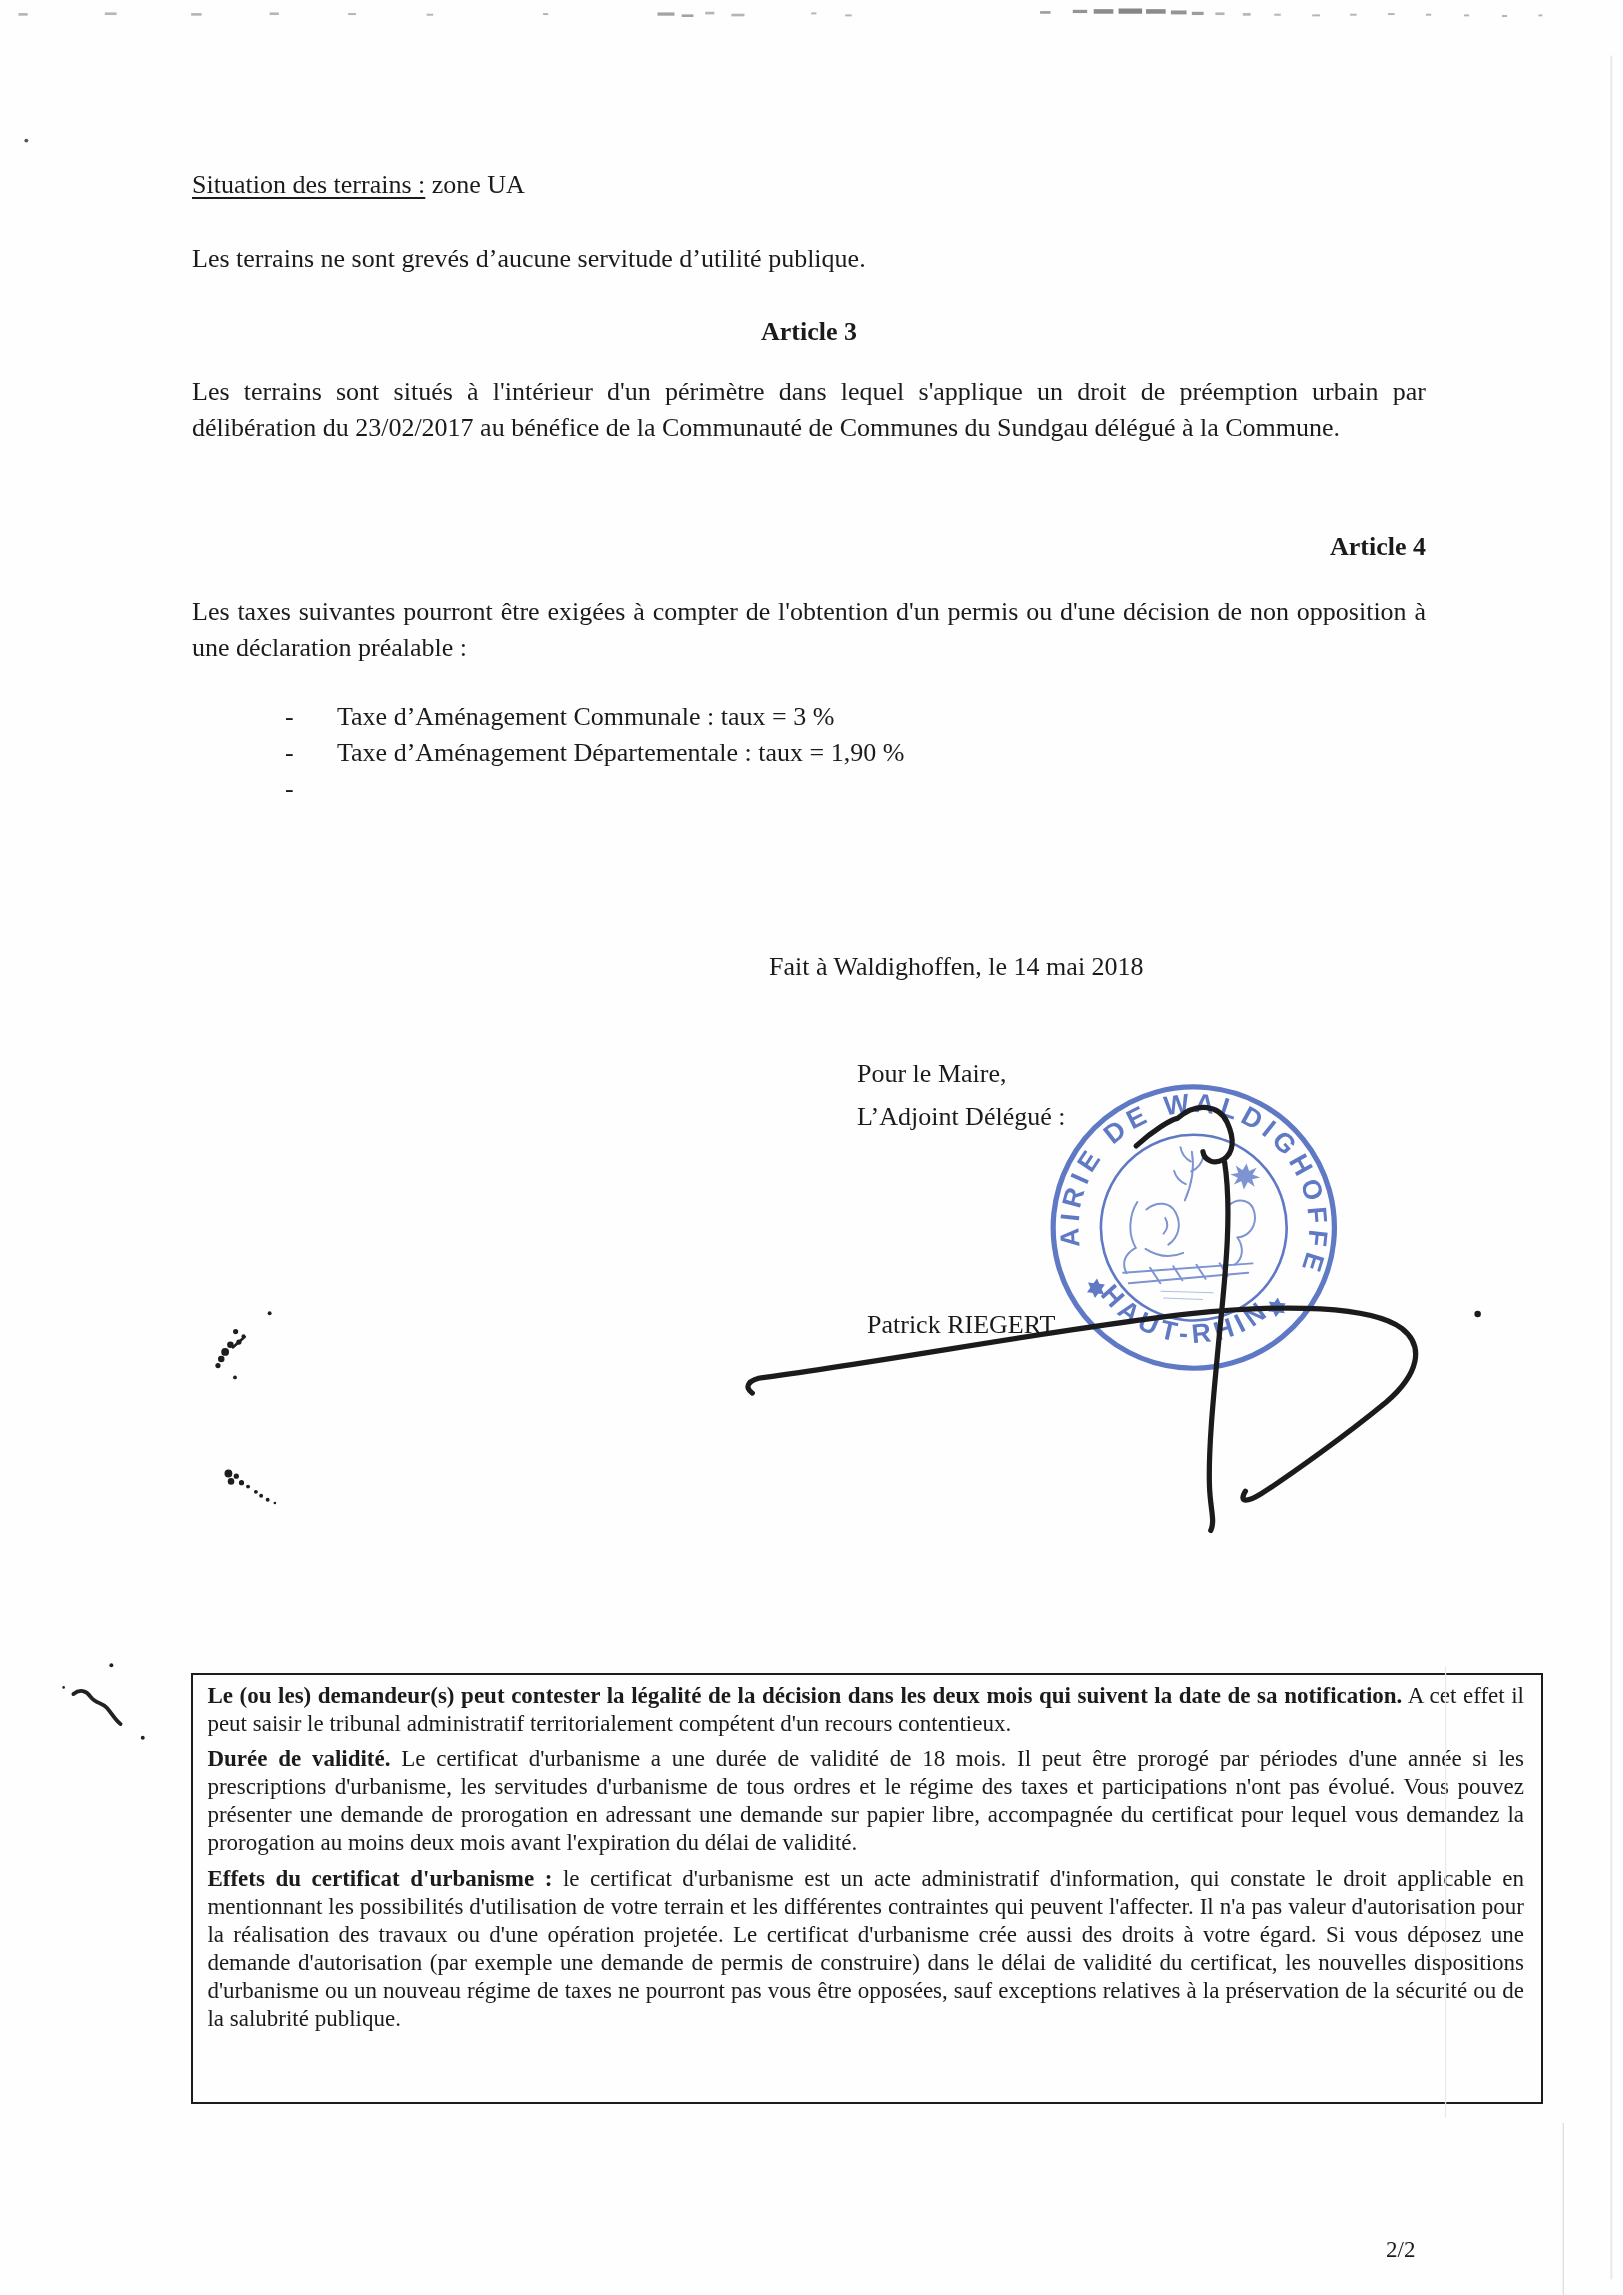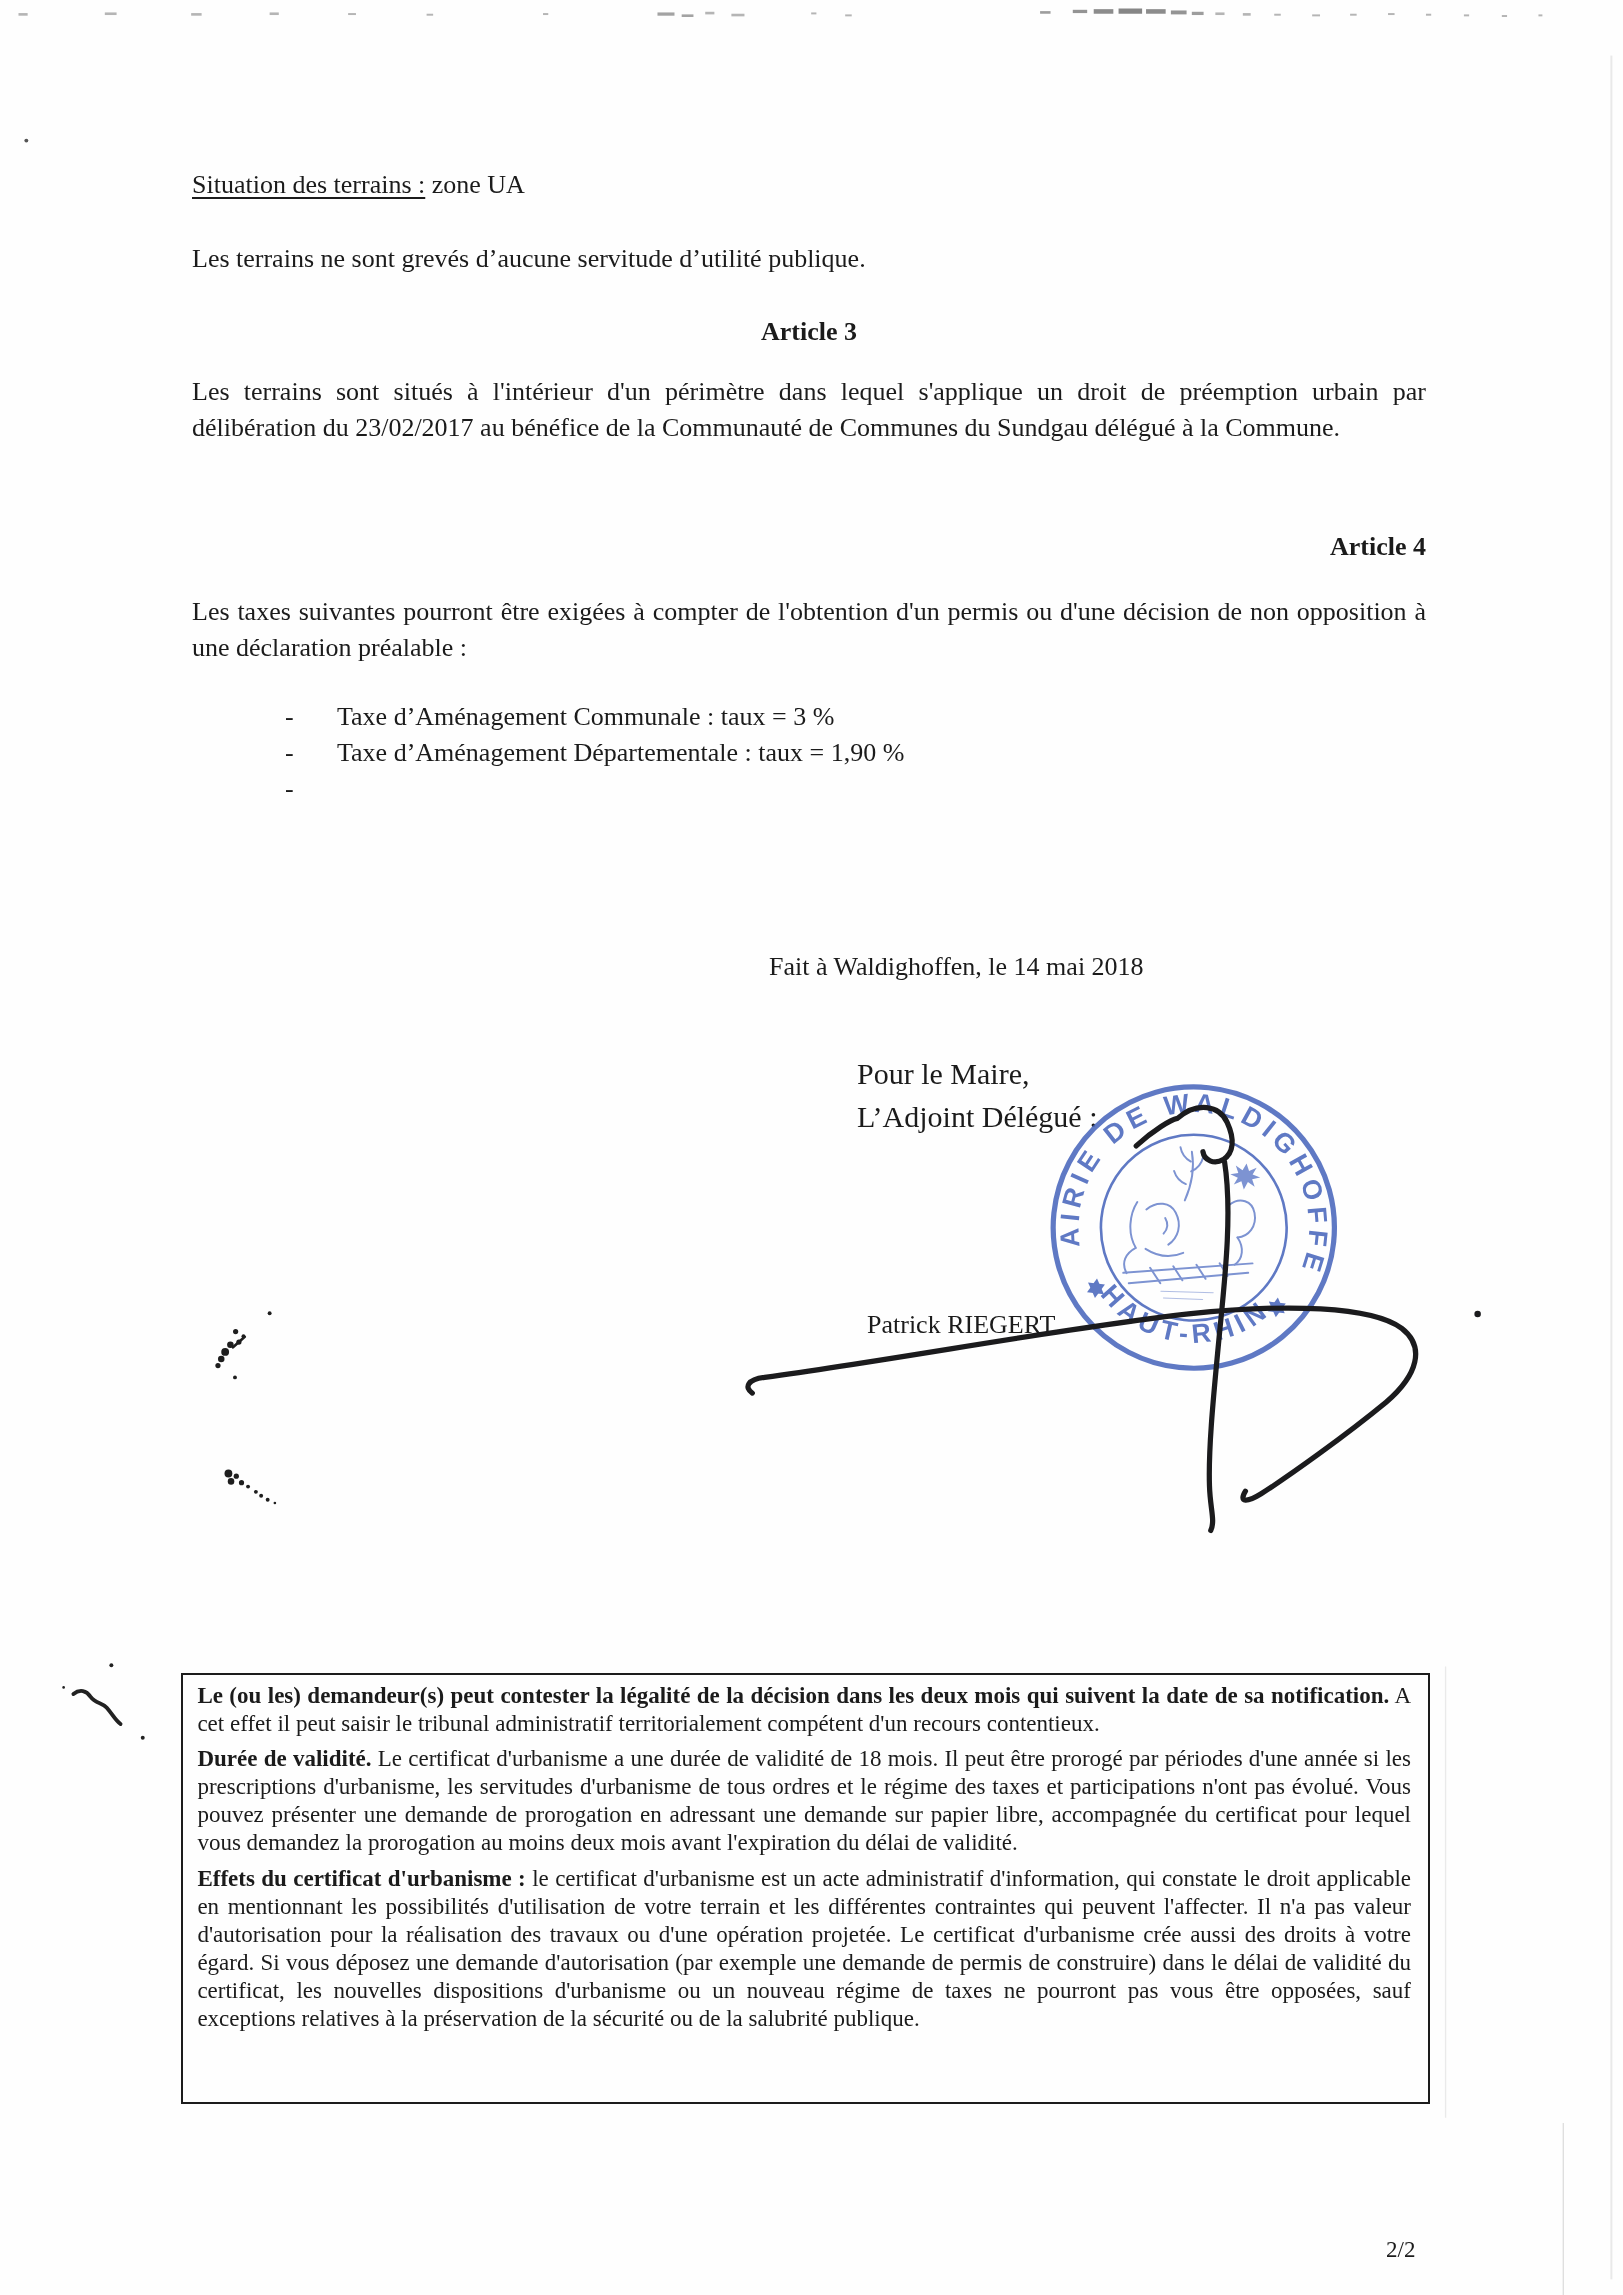--- a/index.html
+++ b/index.html
@@ -11,23 +11,23 @@
   .abs{position:absolute;}
   .body-text{font-size:26px;line-height:36px;}
   .justify{text-align:justify;text-align-last:left;}
   .bold{font-weight:bold;text-align:right;}
   .underline{text-decoration:underline;text-underline-offset:3.9px;text-decoration-thickness:2px;}
   .col{left:192px;width:1234px;}
   .center{text-align:center;}
   .tax-list{left:285px;width:1145px;}
   .tax-item{display:flex;font-size:26px;line-height:36px;}
   .tax-marker{width:52px;flex:0 0 52px;}
-  .sig-block{font-size:30px;line-height:43px;}
+  .sig-block{font-size:26px;line-height:43px;}
   .legal-box{
-    left:181px;top:1673px;width:1249px;height:431px;
+    left:191px;top:1673px;width:1352px;height:431px;
     border:2.6px solid #1c1c1c;box-sizing:border-box;
     padding:6.5px 17px 6.5px 14.4px;
   }
   .legal-box p{
     margin:0 0 7.9px 0;font-size:23px;line-height:28px;
     text-align:justify;text-align-last:left;
   }
   .legal-box p:last-child{margin-bottom:0;}
   .page-num{font-size:23px;}
   svg.overlay{position:absolute;left:0;top:0;pointer-events:none;}

